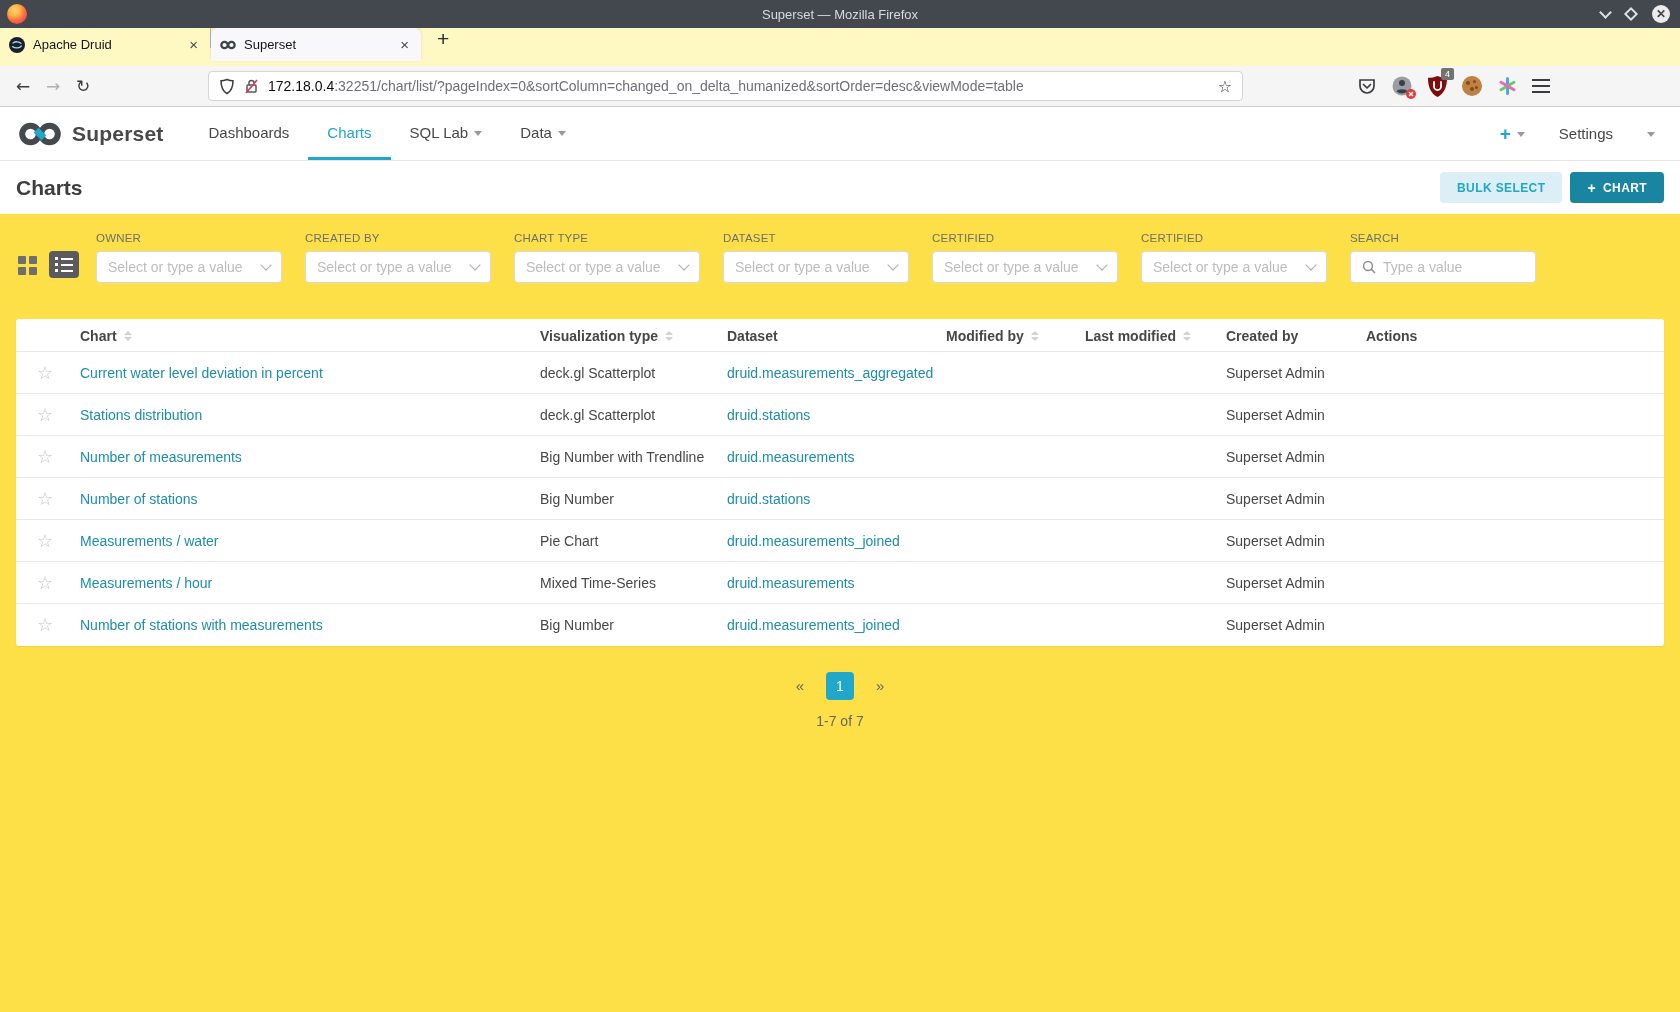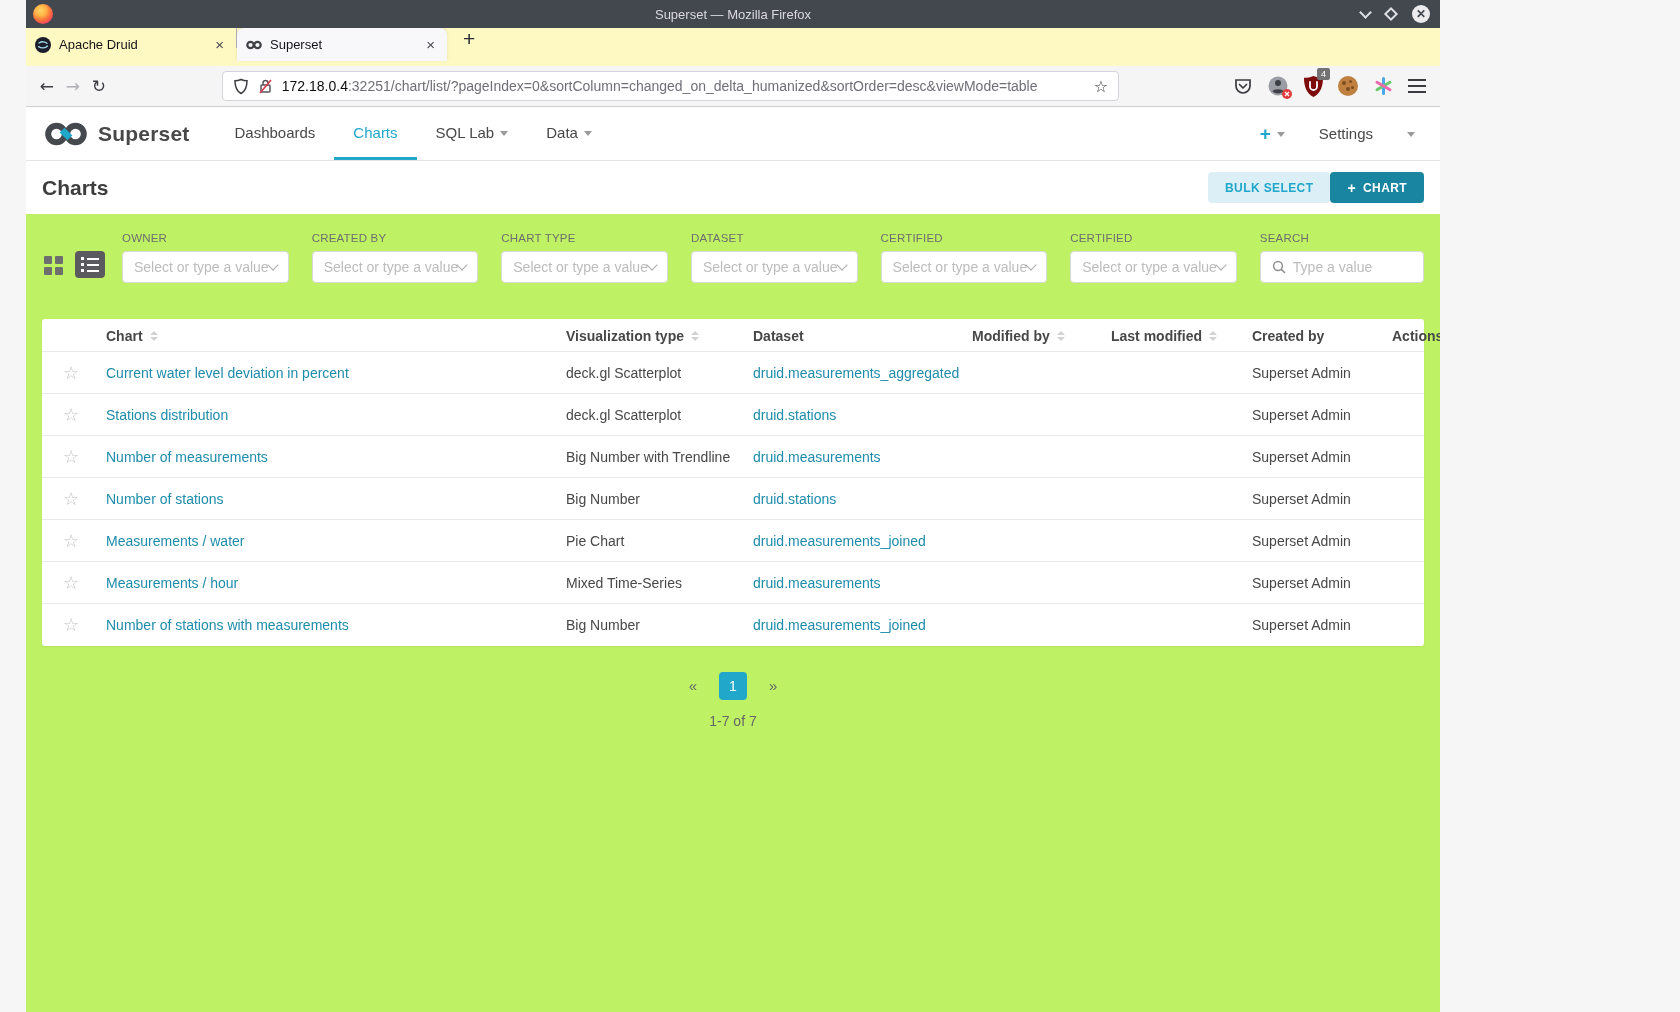--- a/index.html
+++ b/index.html
@@ -1,18 +1,18 @@
 <!DOCTYPE html>
 <html><head>
 <meta charset="utf-8">
 <style>
   * { box-sizing: border-box; margin: 0; padding: 0; }
   html,body { width:1680px; height:1012px; overflow:hidden; }
   body { font-family:"Liberation Sans", sans-serif; background:#F6F6F6; }
-  .screen { width:1414px; height:1012px; display:flex; flex-direction:column;margin-left:26px; }
+  .screen { width:1680px; height:1012px; display:flex; flex-direction:column; }
 
   
   .titlebar { height:28px; background:#43474E; display:flex; align-items:center; position:relative; flex:none; }
   .ff-logo { width:20px; height:20px; margin-left:7px; border-radius:50%;
     background:radial-gradient(circle at 38% 32%, #ffd567 0%, #ffb347 30%, #ff7139 55%, #e31587 100%); }
   .win-title { position:absolute; left:0; right:0; text-align:center; color:#D8DADF; font-size:13px; pointer-events:none; }
   .win-controls { margin-left:auto; display:flex; align-items:center; gap:16px; margin-right:10px; z-index:2; }
   .wc-min { width:9px; height:9px; border-right:2px solid #DDDFE3; border-bottom:2px solid #DDDFE3; transform:rotate(45deg); margin-top:-4px; }
   .wc-max { width:10px; height:10px; border:2px solid #DDDFE3; transform:rotate(45deg); }
   .wc-close { width:18px; height:18px; border-radius:50%; background:#ECECEE; color:#43474E; font-size:12px; line-height:18px; text-align:center; font-weight:bold; }
@@ -56,29 +56,29 @@
   .nav-item { display:flex; align-items:center; padding:0 19px; font-size:15px; color:#484848; height:100%; border-bottom:3px solid transparent; }
   .nav-item.active { color:#20A7C9; border-bottom-color:#20A7C9; }
   .caret { width:0; height:0; border-left:4px solid transparent; border-right:4px solid transparent; border-top:5px solid #9A9A9A; margin-left:6px; margin-top:2px; }
   .nav-right { margin-left:auto; display:flex; align-items:center; gap:34px; padding-right:8px; }
   .nav-plus { display:flex; align-items:center; color:#20A7C9; font-size:19px; font-weight:bold; }
   .nav-settings { display:flex; align-items:center; font-size:15px; color:#484848;gap:28px; }
 
   
   .subheader { height:53px; background:#FFFFFF; display:flex; align-items:center; padding:0 16px; flex:none; }
   .page-title { font-size:21px; font-weight:bold; color:#3D3D3D; margin-left:0; }
-  .sub-actions { margin-left:auto; display:flex; }
+  .sub-actions { margin-left:auto; display:flex; gap:8px; }
   .btn { height:31px; border-radius:4px; display:flex; align-items:center; padding:0 17px;
     font-size:12px; font-weight:bold; letter-spacing:.4px; }
   .btn-bulk { background:#DCEFF7; color:#20A7C9; }
   .btn-chart { background:#1A85A0; color:#FFFFFF; gap:7px; }
   .btn-chart .plus { font-size:14px; font-weight:bold; }
 
   
-  .content { flex:1; background:#bef264; overflow:hidden; }
+  .content { flex:1; background:#fde047; overflow:hidden; }
   .filterbar { display:flex; align-items:flex-end; padding:18px 16px 0; gap:23px; }
   .view-toggles { display:flex; align-items:center; gap:9px; margin-bottom:5px; margin-right:-6px; }
   .grid-icon { width:24px; height:22px; display:grid; grid-template-columns:8px 8px; grid-template-rows:8px 8px; gap:3px; padding:2px; }
   .grid-icon i { background:#6E6E6E; border-radius:1px; }
   .list-icon { width:30px; height:27px; background:#5A5A5F; border-radius:4px; display:flex; flex-direction:column; justify-content:center; gap:3px; padding:0 6px; }
   .list-icon i { display:flex; gap:3px; align-items:center; }
   .list-icon b { width:3px; height:3px; background:#FFF; }
   .list-icon s { flex:1; height:2px; background:#FFF; display:block; }
   .filter { width:186px; display:flex; flex-direction:column; gap:7px; }
   .filter-label { font-size:11.5px; color:#6E6E6E; letter-spacing:.2px; }

